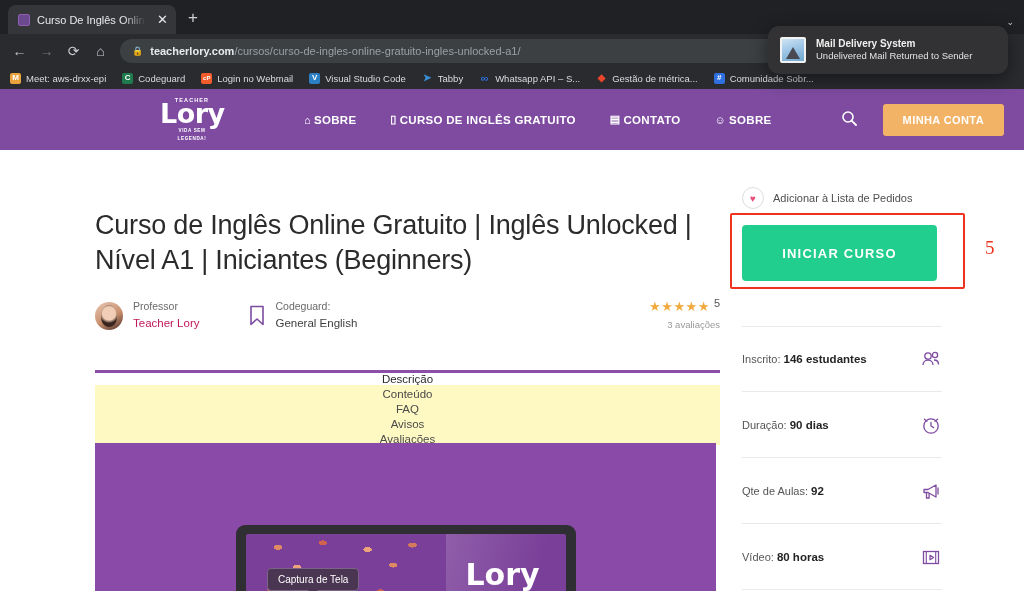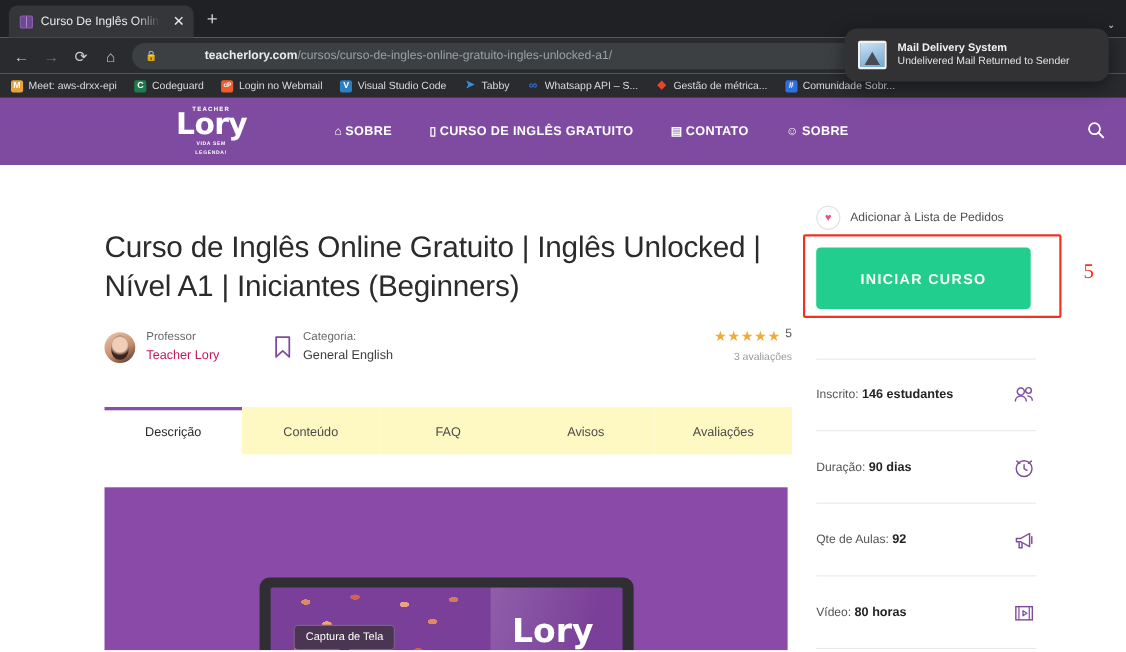--- a/index.html
+++ b/index.html
@@ -53,21 +53,21 @@
   }
   .nav-ico { color: #c8cbcf; font-size: 14px; line-height: 1; width: 15px; text-align: center; }
   .nav-ico.dim { color: #75787c; }
   .omnibox {
     flex: 1 1 auto; height: 24px; background: #3c4043; border-radius: 13px;
     display: flex; align-items: center; gap: 7px; padding: 0 12px;
     max-width: 880px;
   }
   .lock { font-size: 9px; color: #bdc1c6; }
   .url { font-size: 11px; color: #9aa0a6; white-space: nowrap; overflow: hidden; }
-  .url b { color: #e8eaed; font-weight: 600; margin-left: 36px; }
+  .url b { color: #e8eaed; font-weight: 600; }
 
   .bookmarks {
     height: 22px; background: #292b2f;
     display: flex; align-items: center; gap: 16px; padding: 0 10px;
     overflow: hidden;
   }
   .bm { display: flex; align-items: center; gap: 5px; white-space: nowrap; }
   .bm-label { font-size: 9.5px; color: #dadce0; }
   .bm-ico {
     width: 11px; height: 11px; border-radius: 2px; flex: 0 0 11px;
@@ -154,21 +154,21 @@
   .meta-cat { display: flex; align-items: center; margin-left: 50px; }
   .bookmark-ico { width: 16px; height: 21px; flex: 0 0 16px; }
 
   .rating {
     position: absolute; right: 0; top: -2px; text-align: right;
   }
   .stars { color: #f0a93b; font-size: 13px; letter-spacing: .5px; }
   .rating-num { color: #555; font-size: 11px; margin-left: 4px; vertical-align: top; }
   .rating-sub { color: #9b9b9b; font-size: 9.5px; margin-top: 4px; }
 
-  .tabs { display: flex; margin-top: 38px; height: 43px; }
+  .tabs { display: flex; margin-top: 38px; height: 43px; flex-direction: column; }
   .tab-item {
     flex: 1 1 0; display: flex; align-items: center; justify-content: center;
     font-size: 11.5px; color: #4a4a4a; background: #fef9c3;
     border-top: 3px solid transparent;
   }
   .tab-item.active {
     background: #fff; border-top-color: #8b4fa8; color: #2b2b2b;
   }
 
   
@@ -354,20 +354,21 @@
           <span>SOBRE</span>
         </a>
     </nav>
     <div class="hdr-right">
       <span class="search-ico">
         <svg width="16" height="16" viewBox="0 0 16 16">
             <circle cx="7" cy="7" r="5" fill="none" stroke="#fff" stroke-width="1.6"></circle>
             <line x1="10.6" y1="10.6" x2="15" y2="15" stroke="#fff" stroke-width="1.8" stroke-linecap="round"></line>
           </svg>
       </span>
+      <button class="btn-account">MINHA CONTA</button>
     </div>
   </div>
 
   <div class="page">
 
     <div class="col-main">
       <h1 class="course-title">Curso de Inglês Online Gratuito | Inglês Unlocked | Nível A1 | Iniciantes (Beginners)</h1>
 
       <div class="meta-row">
         <span class="avatar"></span>
@@ -376,21 +377,21 @@
           <div class="meta-value">Teacher Lory</div>
         </div>
 
         <div class="meta-cat">
           <span class="bookmark-ico">
             <svg width="16" height="21" viewBox="0 0 16 21">
                 <path d="M2 1.5h12v18l-6-5.5-6 5.5z" fill="none" stroke="#7e4ba0" stroke-width="1.6" stroke-linejoin="round"></path>
               </svg>
           </span>
           <div class="meta-txt">
-            <div class="meta-label">Categoria:</div>
+            <div class="meta-label">Codeguard:</div>
             <div class="meta-value dark">General English</div>
           </div>
         </div>
 
         <div class="rating">
           <div>
             <span class="stars">★★★★★</span><span class="rating-num">5</span>
           </div>
           <div class="rating-sub">3 avaliações</div>
         </div>

